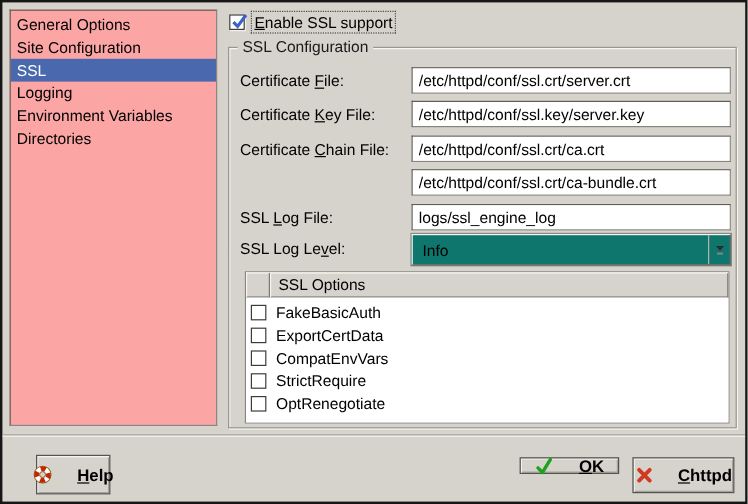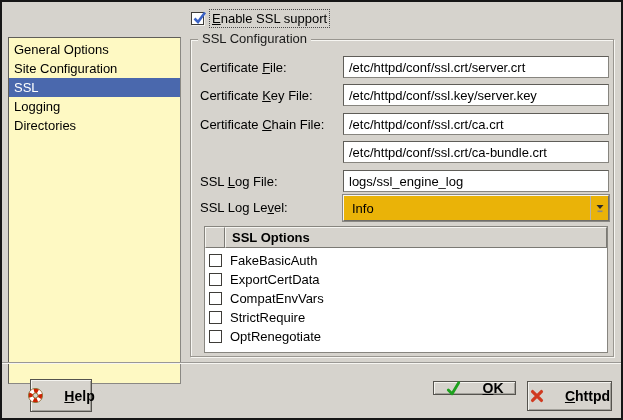--- a/index.html
+++ b/index.html
@@ -13,26 +13,25 @@
     position: relative;
     width: 623px; height: 420px;
     border: 2px solid #161616;
     background: #d6d3cd;
     overflow: hidden;
   }
   
   .sidebar {
     position: absolute; left: 6px; top: 6px;
     width: 173px; height: 347px;
-    background: #fef9c3;
+    background: #fca5a5;
     border: 1px solid;
     border-color: #5f5d58 #8a8883 #8a8883 #5f5d58;
     padding-top: 2px;
     overflow: hidden;
-    margin-top: 29px;
   }
   .sidebar .item {
     height: 19px; line-height: 19px;
     padding-left: 5px;
     white-space: nowrap;
     cursor: default;
   }
   .sidebar .item.selected {
     background: #4a68ad;
     color: #fff;
@@ -83,21 +82,21 @@
     width: 100%; height: 100%;
     border: none; outline: none;
     background: #fff; color: #000;
     font: 13px "Liberation Sans", sans-serif;
     padding: 0 3px 0 5px;
   }
   
   .optionmenu {
     position: absolute; left: 152px; top: 155px;
     width: 266px; height: 26px;
-    background: #eab308;
+    background: #0f766e;
     border: 1px solid;
     border-color: #f6f5f1 #6f6d68 #6f6d68 #f6f5f1;
     box-shadow: 0 0 0 1px #8a8883;
     display: flex; align-items: center;
     cursor: default;
   }
   .optionmenu .om-value { padding-left: 8px; flex: 1; }
   .optionmenu .om-arrow {
     width: 18px; height: 100%;
     display: flex; flex-direction: column;
@@ -105,21 +104,21 @@
     border-left: 1px solid #b5b3ad;
   }
   
   .opts-table {
     position: absolute; left: 13px; top: 186px;
     width: 404px; height: 127px;
     border: 1px solid #87857f;
     background: #fff;
     display: flex; flex-direction: column;
   }
-  .opts-header { display: flex; height: 21px; flex: 0 0 auto; font-weight: bold; }
+  .opts-header { display: flex; height: 21px; flex: 0 0 auto; }
   .opts-header .hcell {
     background: #d6d3cd;
     border: 1px solid;
     border-color: #f6f5f1 #7b7974 #7b7974 #f6f5f1;
     height: 100%;
   }
   .opts-header .hcell.c1 { width: 20px; }
   .opts-header .hcell.c2 { flex: 1; padding: 2px 0 0 6px; }
   .opts-body { flex: 1; background: #fff; padding-top: 3px; }
   .opt-row { display: flex; align-items: center; height: 19px; }
@@ -150,20 +149,21 @@
 </head>
 <body>
 
 <div class="window">
 
   <div class="sidebar">
     <div class="item">General Options</div>
     <div class="item">Site Configuration</div>
     <div class="item selected">SSL</div>
     <div class="item">Logging</div>
+    <div class="item">Environment Variables</div>
     <div class="item">Directories</div>
   </div>
 
   <div class="enable-row">
     <span class="gtk-check checked">
       <svg width="16" height="16" viewBox="0 0 16 16">
         <path d="M2.5 8.5 L6 12 L13 2.5" fill="none" stroke="#3b62c4" stroke-width="2.6"></path>
       </svg>
     </span>
     <span class="enable-label"><span></span><span class="mn">E</span><span>nable SSL support</span></span>

